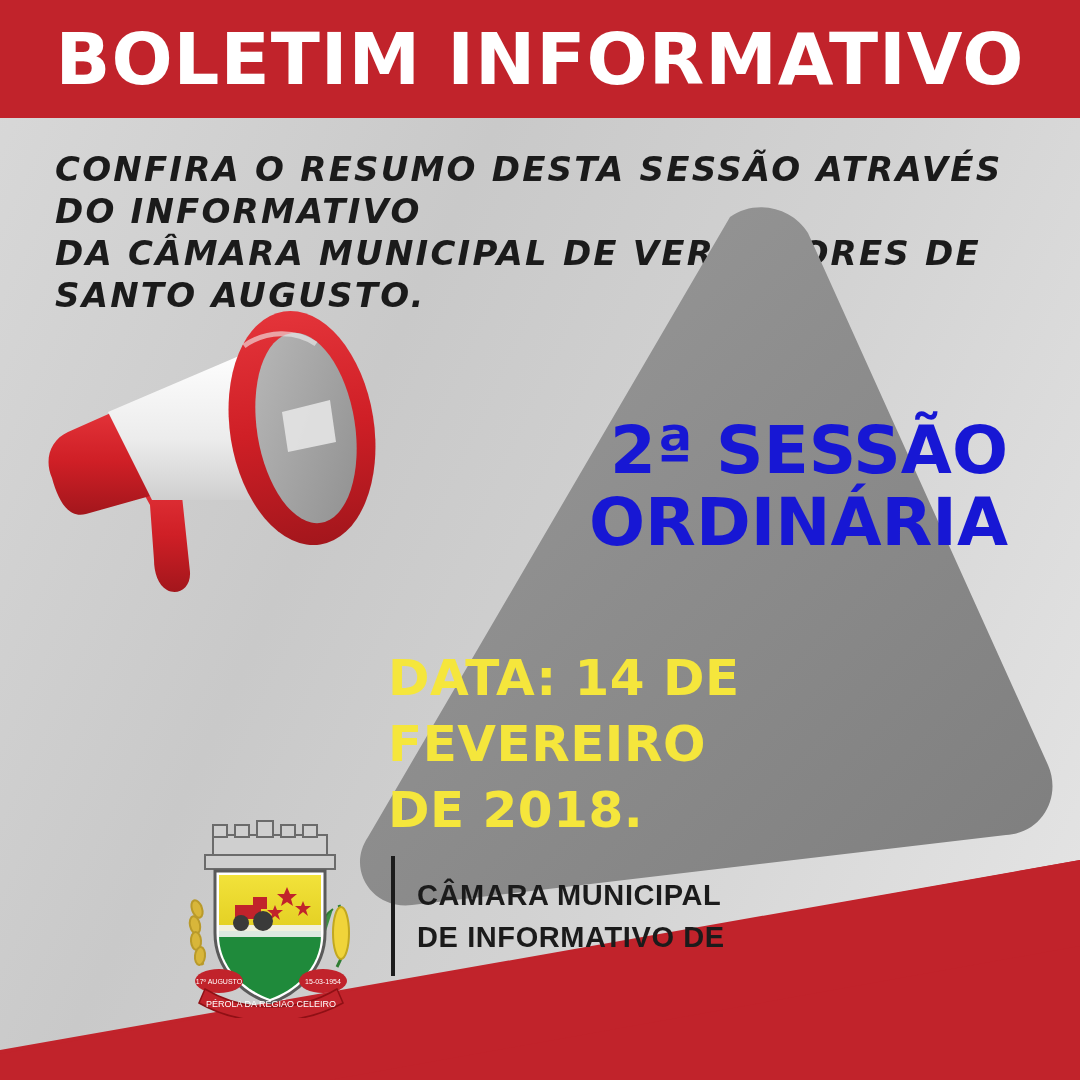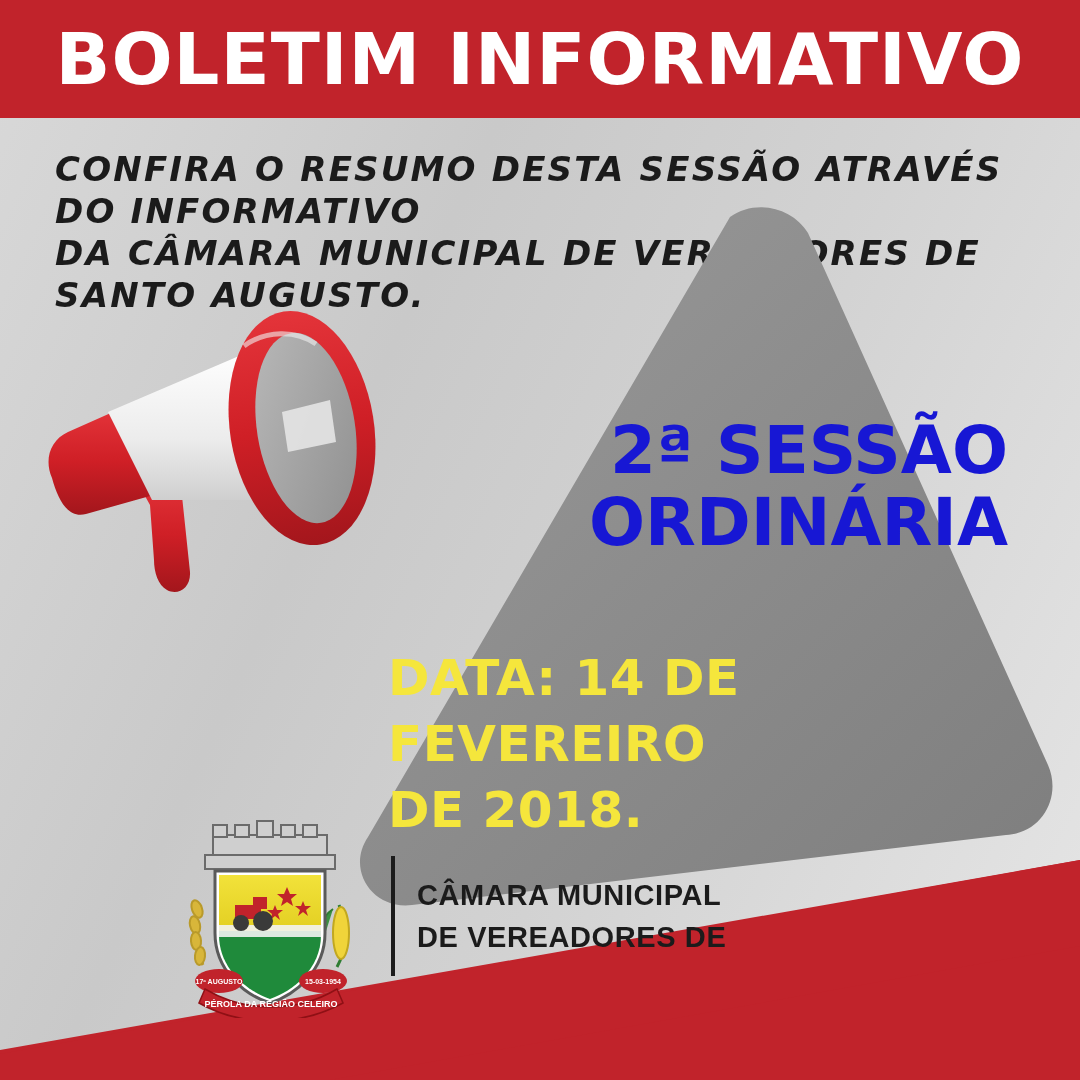--- a/index.html
+++ b/index.html
@@ -121,21 +121,20 @@
     left: 175px;
     bottom: 62px;
     display: flex;
     align-items: center;
     gap: 22px;
   }
   .coat-of-arms {
     width: 190px;
     height: 205px;
     position: relative;
-    font-weight: bold;
   }
   .divider-rule {
     width: 4px;
     height: 120px;
     background: #1b1b1b;
     margin-left: 4px;
   }
   .footer-text {
     color: #1b1b1b;
     font-family: "Liberation Sans", sans-serif;
@@ -296,17 +295,17 @@
 
         <path d="M 30 176 C 70 200 122 200 162 176 L 168 190 C 124 214 66 214 24 190 Z" fill="#c1232b" stroke="#8f1015" stroke-width="1.5"></path>
         <text x="96" y="194" font-family="Liberation Sans, sans-serif" font-size="9" fill="#ffffff" text-anchor="middle">PÉROLA DA REGIÃO CELEIRO</text>
       </svg>
     </div>
 
     <div class="divider-rule"></div>
 
     <div class="footer-text">
       <span>CÂMARA MUNICIPAL</span>
-      <span>DE VEREADORES DE</span>
+      <span>DE INFORMATIVO DE</span>
     </div>
   </div>
 
 </div>
 
 </body></html>

